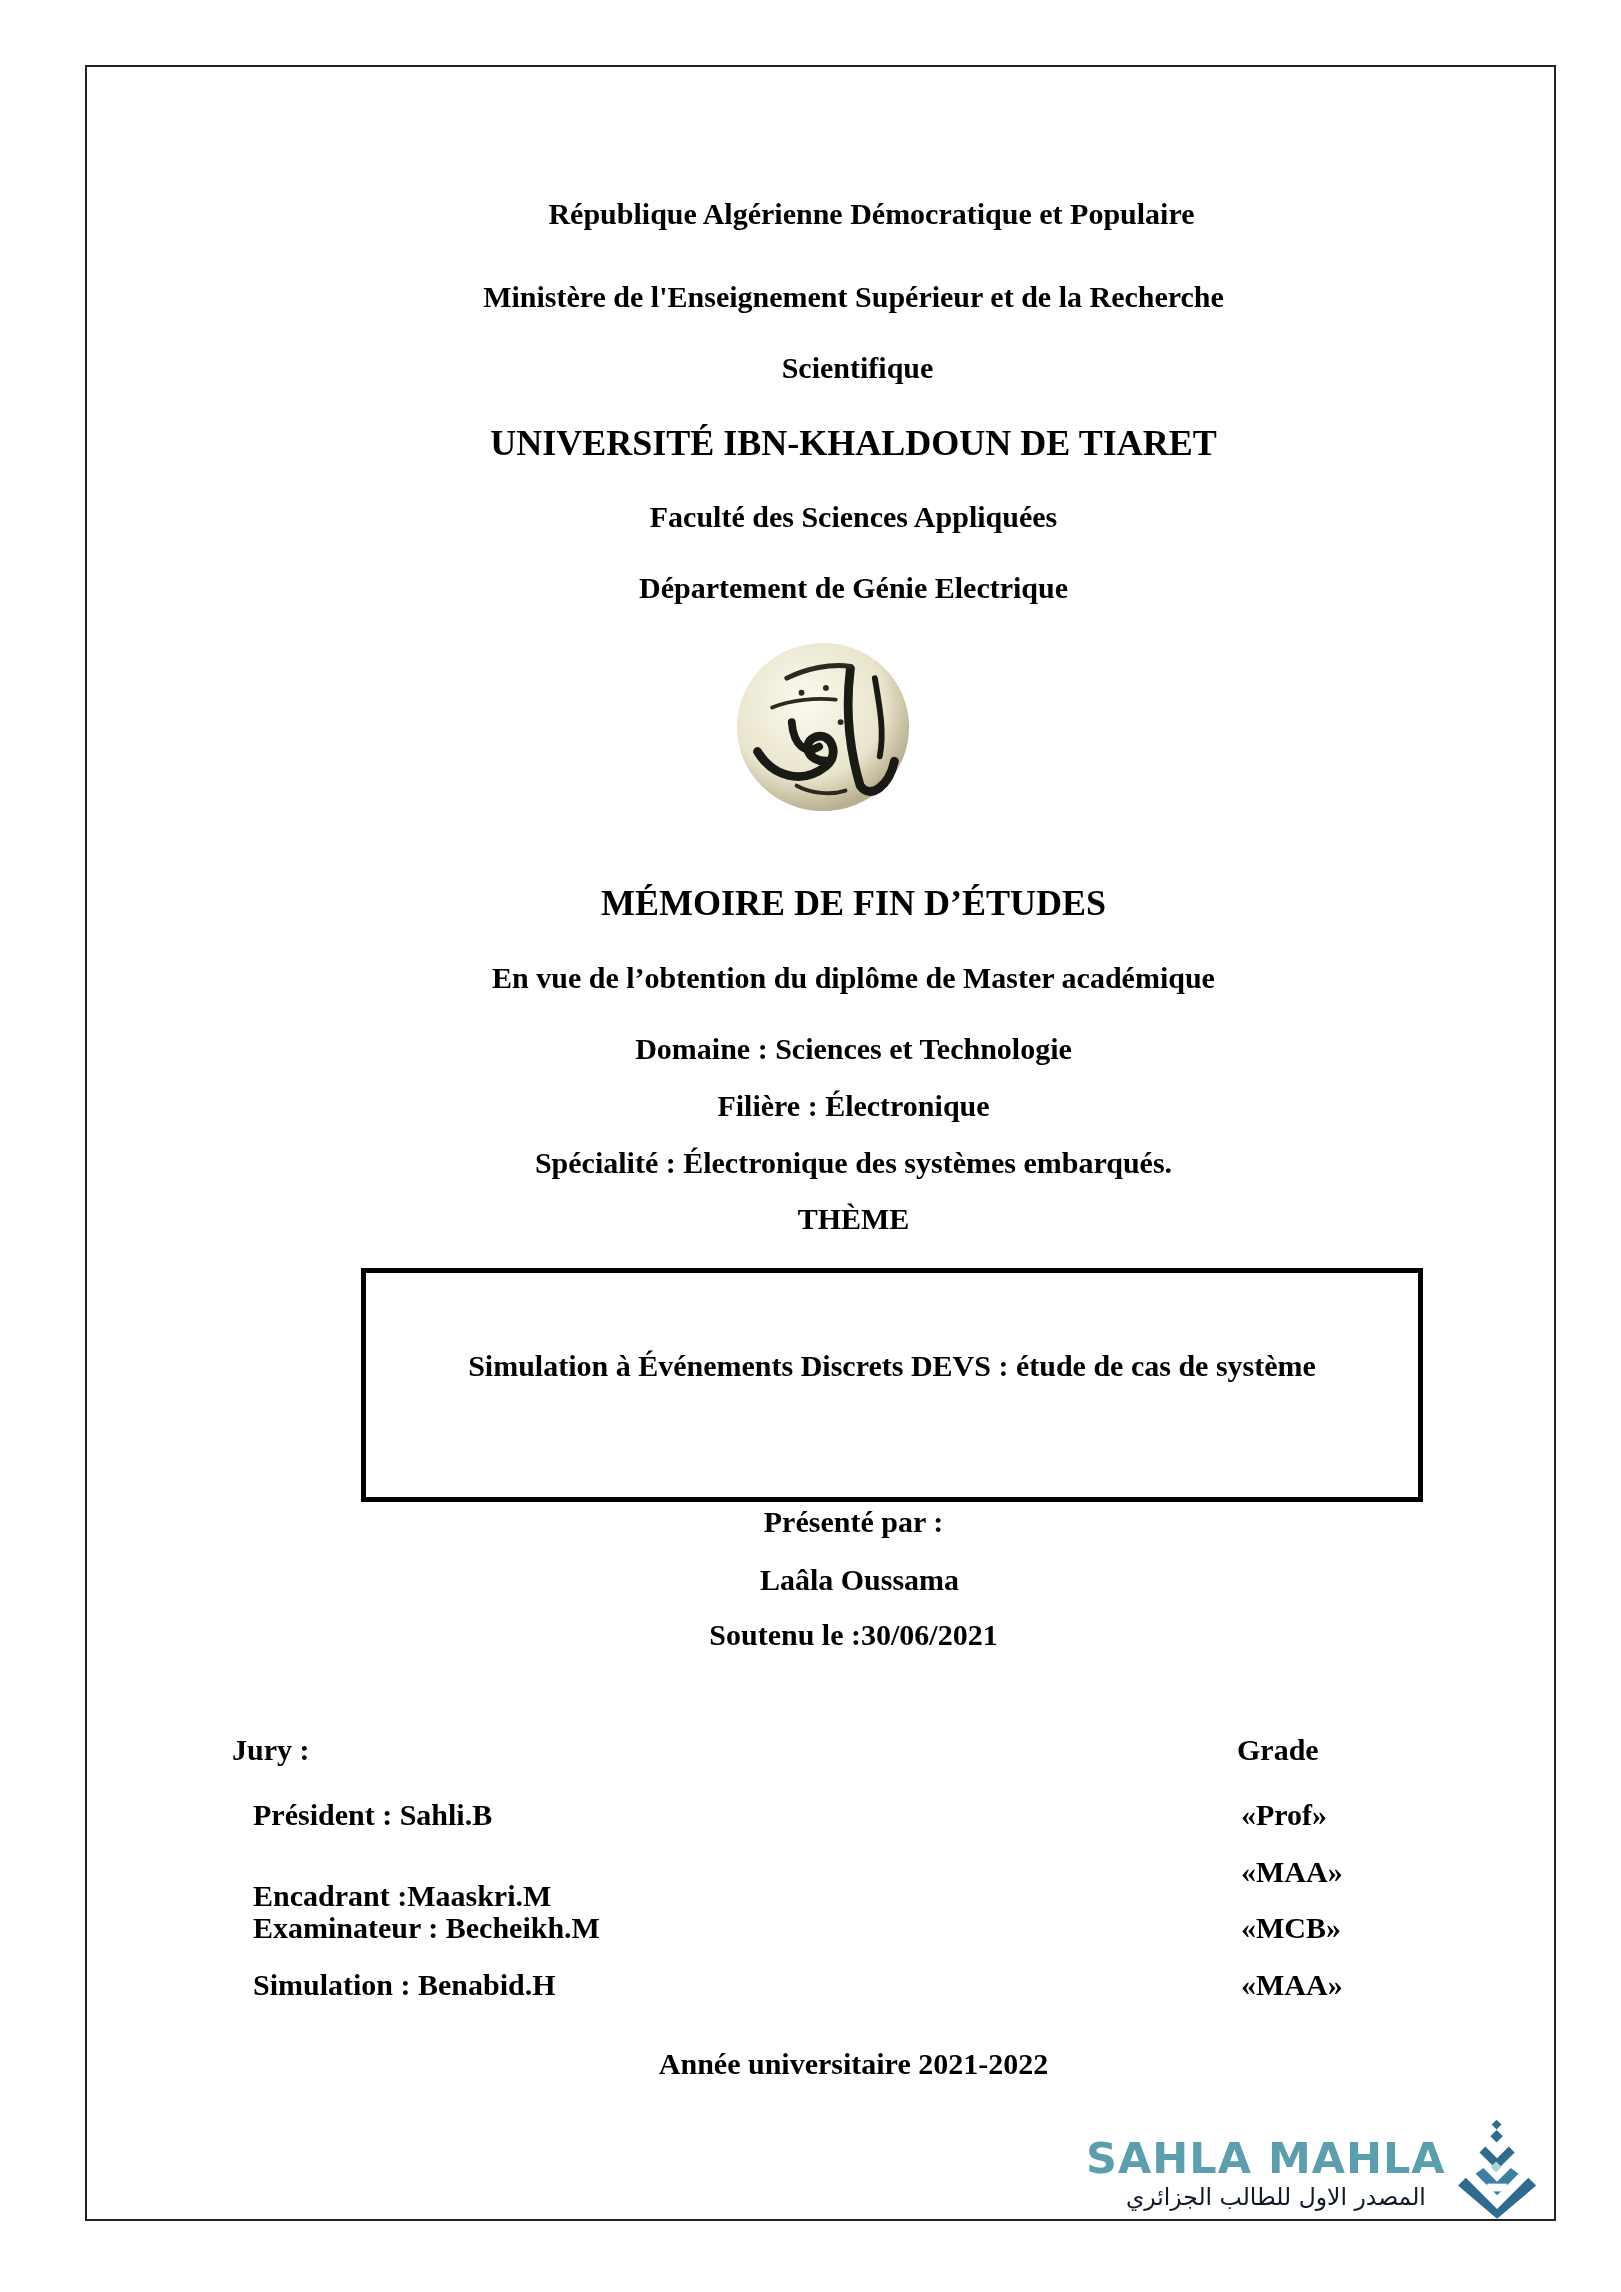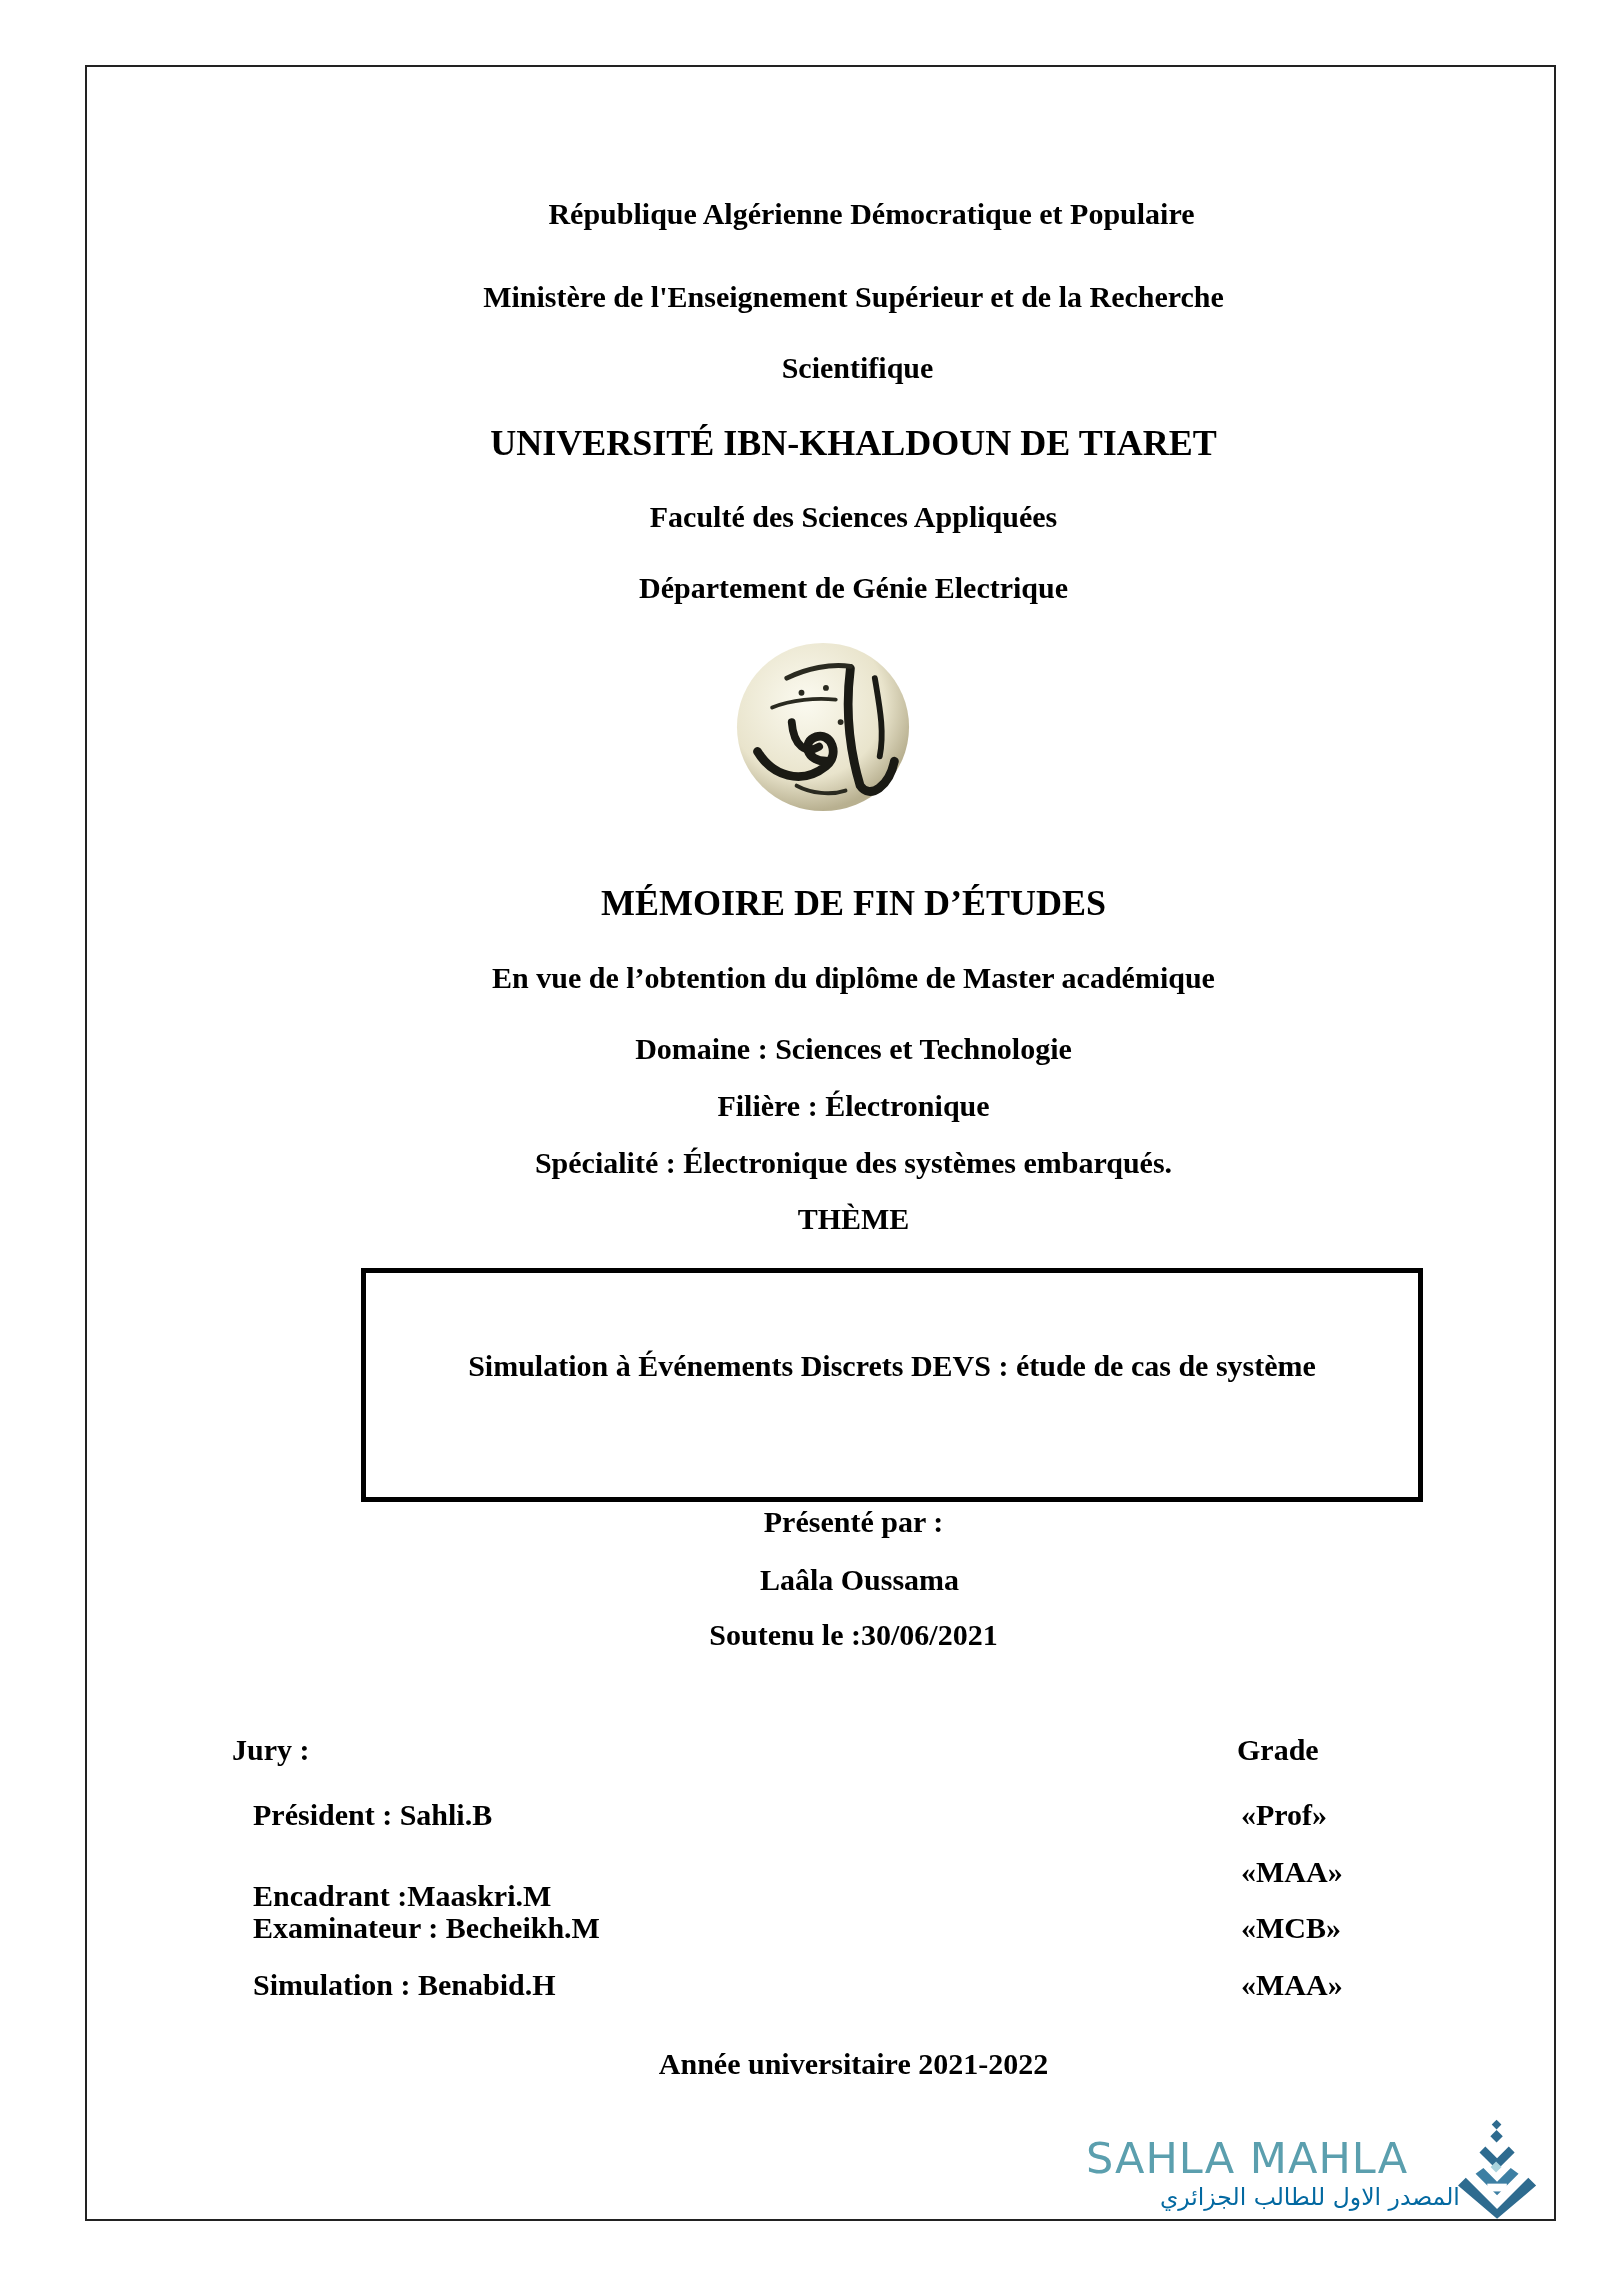--- a/index.html
+++ b/index.html
@@ -13,23 +13,23 @@
   .fs36 { font-size: 36px; }
   .logo { position: absolute; left: 733px; top: 639px; width: 181px; height: 176px; }
   .theme-box { position: absolute; left: 361px; top: 1268px; width: 1062px; height: 234px;
                border: 5.9px solid #000; box-sizing: border-box; }
   .theme-text { position: absolute; left: 0; width: 100%; text-align: center; font-weight: bold;
                 font-size: 30px; line-height: 1; white-space: nowrap; }
   .jury-label, .jury-name, .jury-grade { position: absolute; font-weight: bold; font-size: 30px;
                 line-height: 1; white-space: nowrap; }
   .watermark { position: absolute; left: 1086px; top: 2117px; width: 461px; height: 103px; }
   .wm-title { position: absolute; left: 0; top: 19.6px; font-family: "DejaVu Sans", sans-serif;
-              font-size: 43px; color: #5b9fae; letter-spacing: 1px; white-space: nowrap; line-height: 1; }
+              font-size: 43px; color: #5b9fae; letter-spacing: 1px; white-space: nowrap; line-height: 1; font-weight: bold; }
   .wm-sub { position: absolute; left: 5.9px; top: 69px; font-family: "DejaVu Sans", sans-serif;
-            font-size: 23.5px; color: #0369a1; white-space: nowrap; line-height: 1; direction: rtl; width: 368px; text-align: right; }
+            font-size: 23.5px; color: #0f172a; white-space: nowrap; line-height: 1; direction: rtl; width: 368px; text-align: center; }
   .wm-logo { position: absolute; left: 372px; top: 0; width: 83px; height: 103px; }
 </style>
 </head>
 <body>
 
 <div class="page-frame"></div>
 
 <div class="line fs30" style="top:199px; left:61px;">République Algérienne Démocratique et Populaire</div>
 <div class="line fs30" style="top:282px; left:43px;">Ministère de l'Enseignement Supérieur et de la Recherche</div>
 <div class="line fs30" style="top:353px; left:47px;">Scientifique</div>

